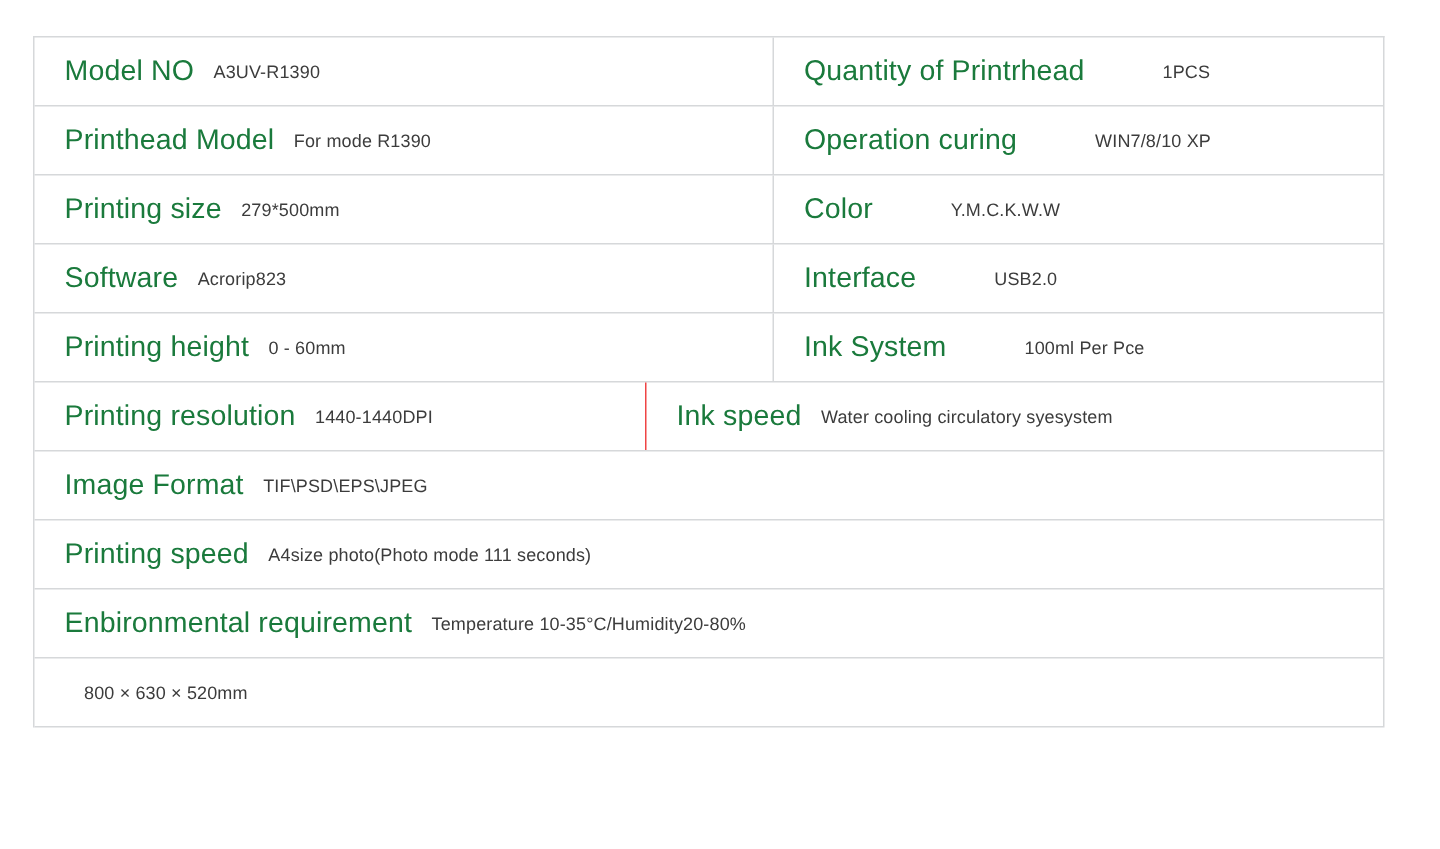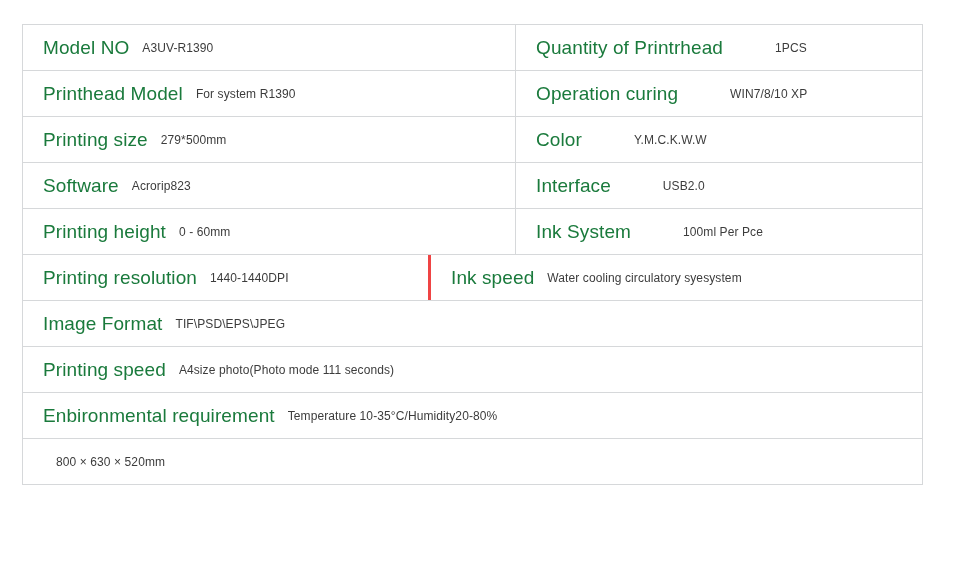--- a/index.html
+++ b/index.html
@@ -40,21 +40,21 @@
     padding-left: 20px;
     overflow: hidden;
     white-space: nowrap;
   }
 
   
   .col-left  { width: 493px; border-right: 1px solid #d6d8da; }
   .col-right { flex: 1 1 auto; gap: 39px; }
 
   
-  .col-left-narrow  { width: 408px; border-right: 3px solid #ef4444; }
+  .col-left-narrow  { width: 408px; border-right: 1px solid #ef4444; }
   .col-right-wide   { flex: 1 1 auto; }
 
   
   .col-full { width: 100%; }
 
   .spec-label {
     color: #1a7a3c;
     font-size: 19px;
     letter-spacing: 0.1px;
   }
@@ -76,21 +76,21 @@
         <span class="spec-value">A3UV-R1390</span>
       </div>
       <div class="spec-cell col-right">
         <span class="spec-label">Quantity of Printrhead</span>
         <span class="spec-value">1PCS</span>
       </div>
     </div>
     <div class="spec-row">
       <div class="spec-cell col-left">
         <span class="spec-label">Printhead Model</span>
-        <span class="spec-value">For system R1390</span>
+        <span class="spec-value">For mode R1390</span>
       </div>
       <div class="spec-cell col-right">
         <span class="spec-label">Operation curing</span>
         <span class="spec-value">WIN7/8/10  XP</span>
       </div>
     </div>
     <div class="spec-row">
       <div class="spec-cell col-left">
         <span class="spec-label">Printing size</span>
         <span class="spec-value">279*500mm</span>

